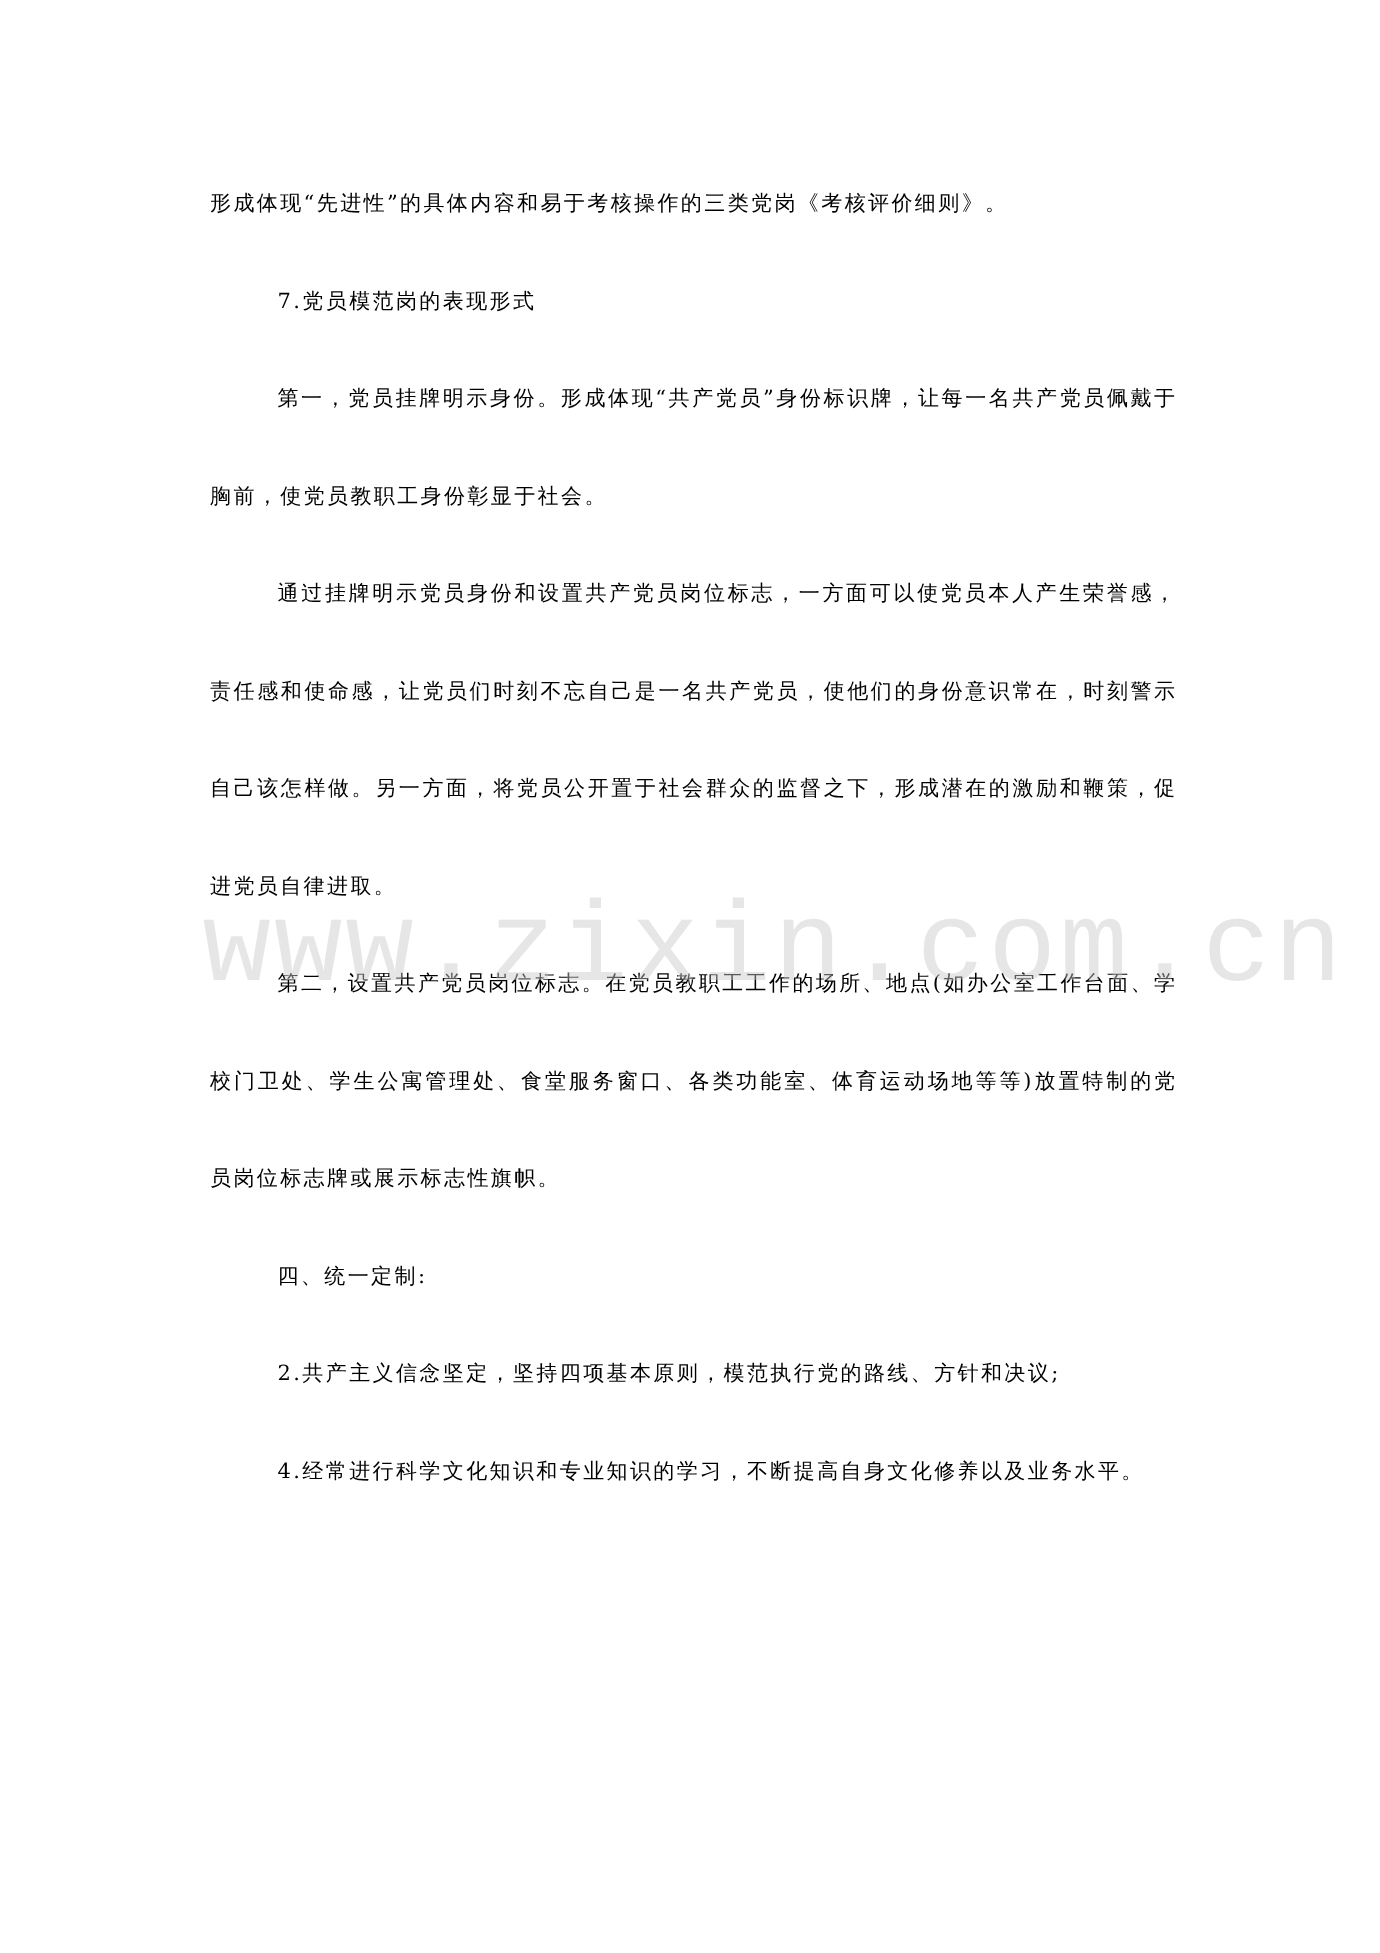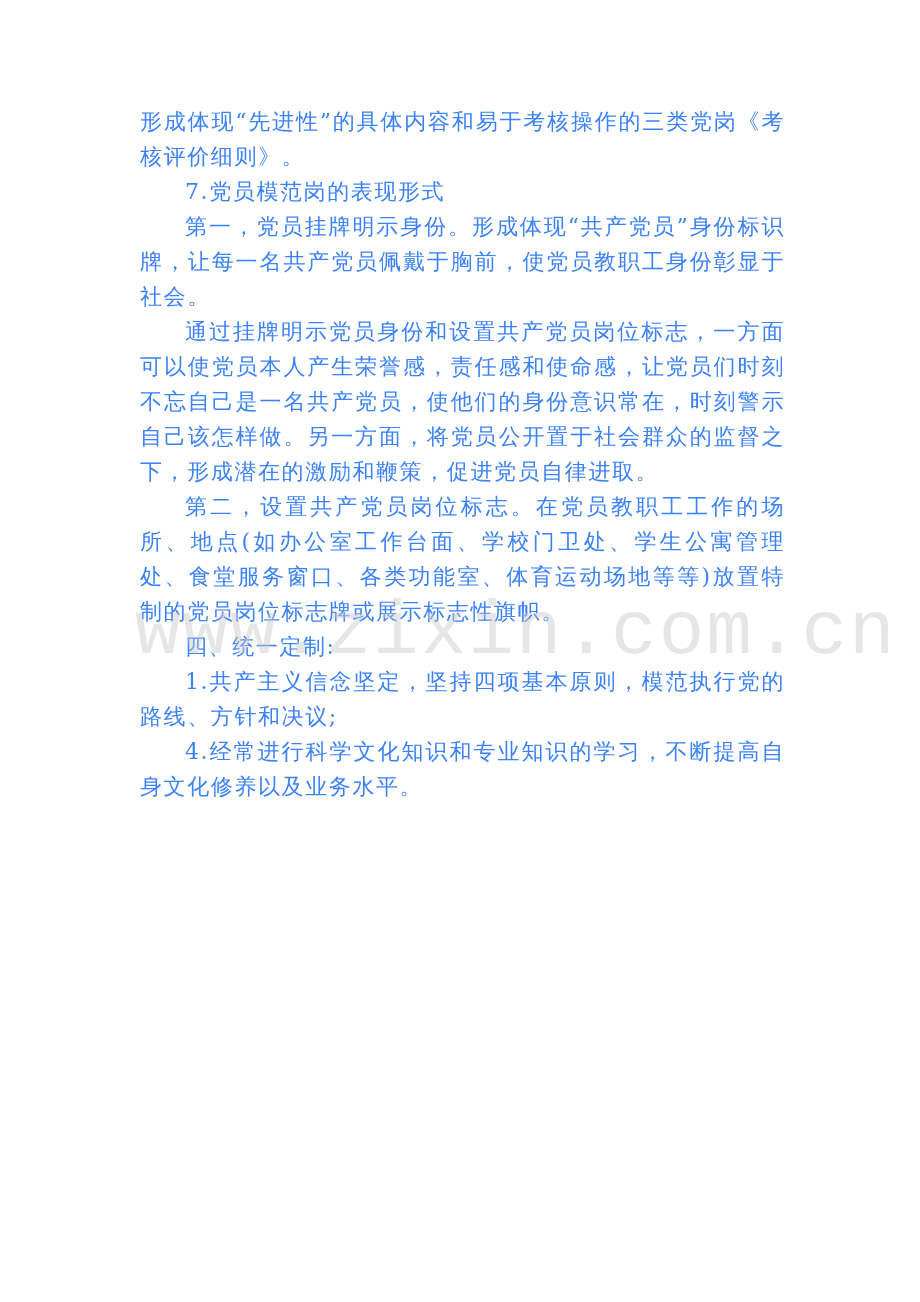--- a/index.html
+++ b/index.html
@@ -1,38 +1,38 @@
 <!DOCTYPE html>
 <html><head>
 <meta charset="utf-8">
 <style>
   html, body { margin: 0; padding: 0; background: #ffffff; }
   body { width: 920px; height: 1302px; position: relative; overflow: hidden; }
   .page {
     position: absolute; left: 140px; top: 104px; width: 645px;
     font-family: "DejaVu Serif", "Liberation Serif", serif;
-    font-size: 22px; color: #3b82f6;
-    line-height: 35px; letter-spacing: 1.6px;
+    font-size: 14px; color: #000000;
+    line-height: 65px; letter-spacing: 1.6px;
   }
   .para { margin: 0; text-align: justify; text-align-last: left; }
   .indent { text-indent: 45px; }
   .watermark {
     position: absolute; left: 135px; top: 590px;
     font-family: Liberation Mono, monospace;
     font-size: 76px; color: rgba(200,200,200,0.45);
     letter-spacing: 2px; pointer-events: none; white-space: nowrap;
   }
 </style>
 </head>
 <body>
 
 <div class="page">
   <p class="para">形成体现“先进性”的具体内容和易于考核操作的三类党岗《考核评价细则》。</p>
   <p class="para indent">7.党员模范岗的表现形式</p>
   <p class="para indent">第一，党员挂牌明示身份。形成体现“共产党员”身份标识牌，让每一名共产党员佩戴于胸前，使党员教职工身份彰显于社会。</p>
   <p class="para indent">通过挂牌明示党员身份和设置共产党员岗位标志，一方面可以使党员本人产生荣誉感，责任感和使命感，让党员们时刻不忘自己是一名共产党员，使他们的身份意识常在，时刻警示自己该怎样做。另一方面，将党员公开置于社会群众的监督之下，形成潜在的激励和鞭策，促进党员自律进取。</p>
   <p class="para indent">第二，设置共产党员岗位标志。在党员教职工工作的场所、地点(如办公室工作台面、学校门卫处、学生公寓管理处、食堂服务窗口、各类功能室、体育运动场地等等)放置特制的党员岗位标志牌或展示标志性旗帜。</p>
   <p class="para indent">四、统一定制:</p>
-  <p class="para indent">1.共产主义信念坚定，坚持四项基本原则，模范执行党的路线、方针和决议;</p>
+  <p class="para indent">2.共产主义信念坚定，坚持四项基本原则，模范执行党的路线、方针和决议;</p>
   <p class="para indent">4.经常进行科学文化知识和专业知识的学习，不断提高自身文化修养以及业务水平。</p>
 </div>
 
 <div class="watermark">www.zixin.com.cn</div>
 
 </body></html>

